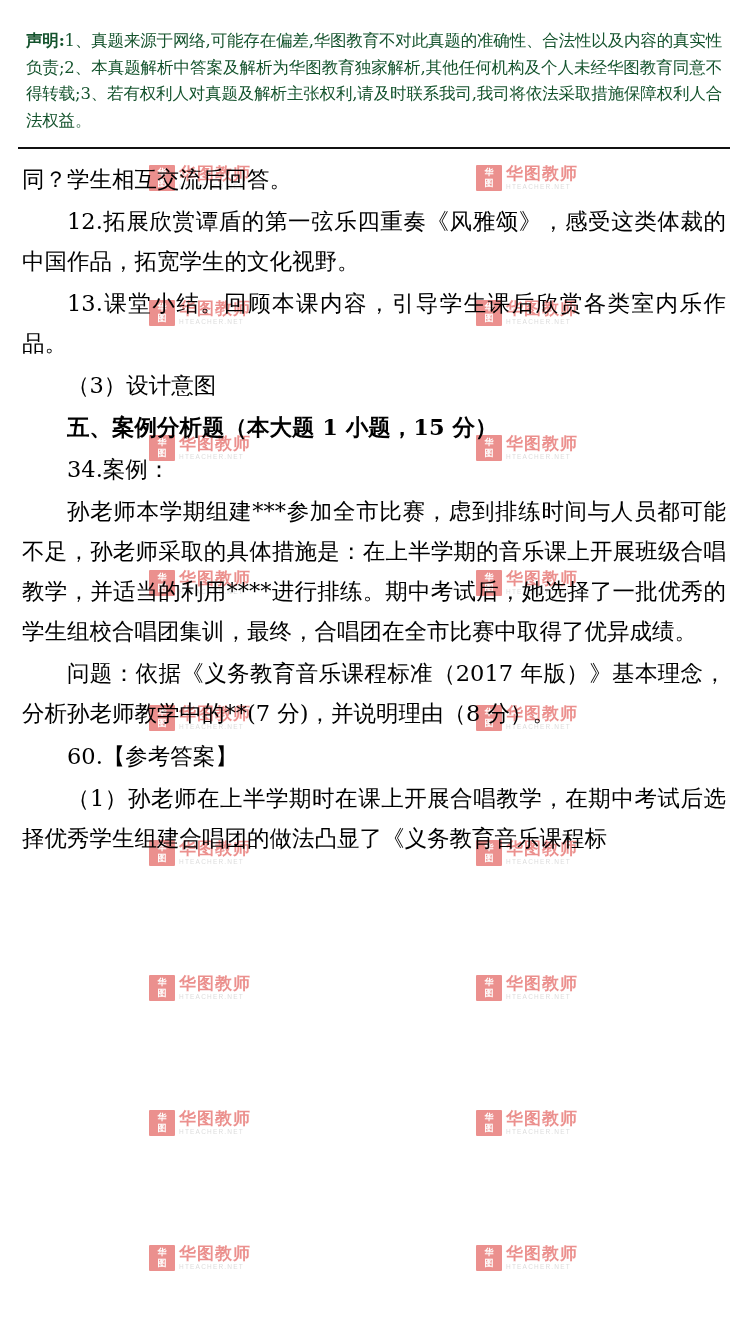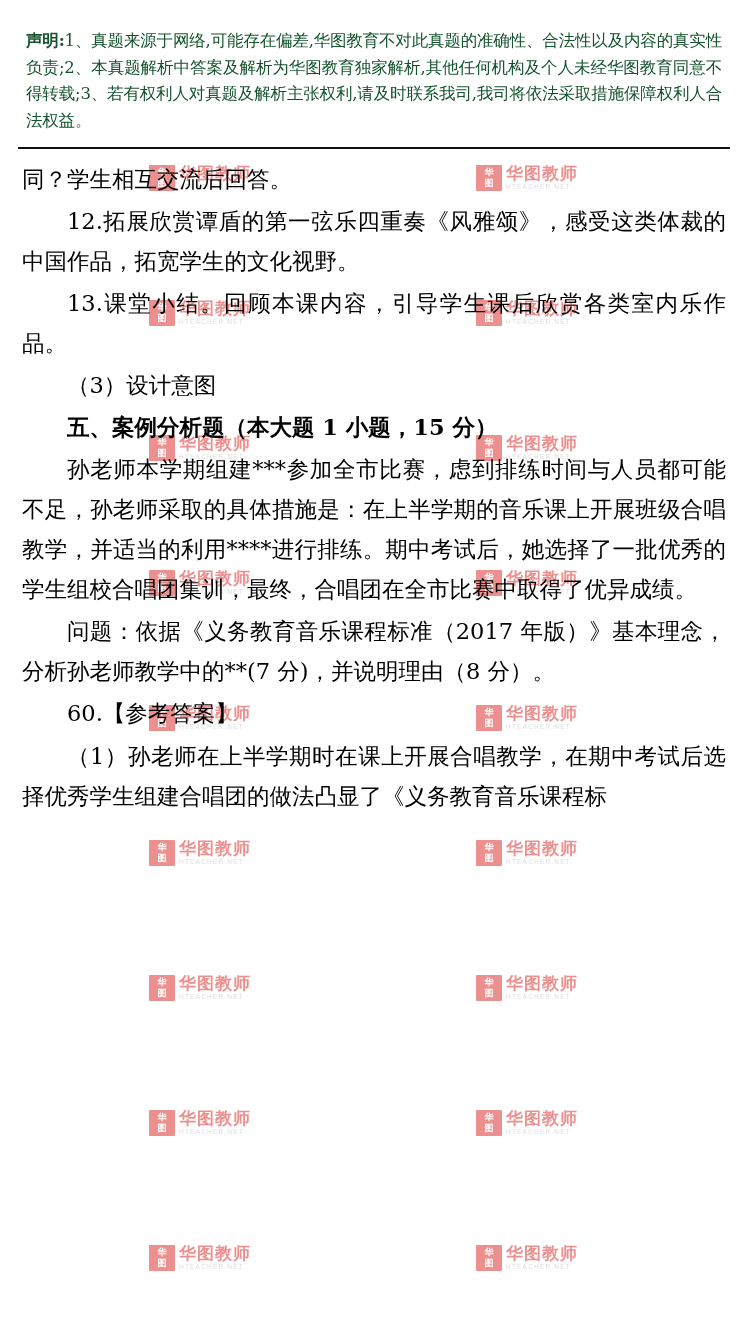--- a/index.html
+++ b/index.html
@@ -308,19 +308,20 @@
   </div>
 
   <hr class="rule">
 
   <div class="body">
     <p class="p">同？学生相互交流后回答。</p>
     <p class="p indent">12.拓展欣赏谭盾的第一弦乐四重奏《风雅颂》，感受这类体裁的中国作品，拓宽学生的文化视野。</p>
     <p class="p indent">13.课堂小结。回顾本课内容，引导学生课后欣赏各类室内乐作品。</p>
     <p class="p indent">（3）设计意图</p>
     <p class="p indent bold">五、案例分析题（本大题 1 小题，15 分）</p>
+    <p class="p indent">34.案例：</p>
     <p class="p indent">孙老师本学期组建***参加全市比赛，虑到排练时间与人员都可能不足，孙老师采取的具体措施是：在上半学期的音乐课上开展班级合唱教学，并适当的利用****进行排练。期中考试后，她选择了一批优秀的学生组校合唱团集训，最终，合唱团在全市比赛中取得了优异成绩。</p>
     <p class="p indent">问题：依据《义务教育音乐课程标准（2017 年版）》基本理念，分析孙老师教学中的**(7 分)，并说明理由（8 分）。</p>
     <p class="p indent">60.【参考答案】</p>
     <p class="p indent">（1）孙老师在上半学期时在课上开展合唱教学，在期中考试后选择优秀学生组建合唱团的做法凸显了《义务教育音乐课程标</p>
   </div>
 
 </div>
 
 </body></html>

